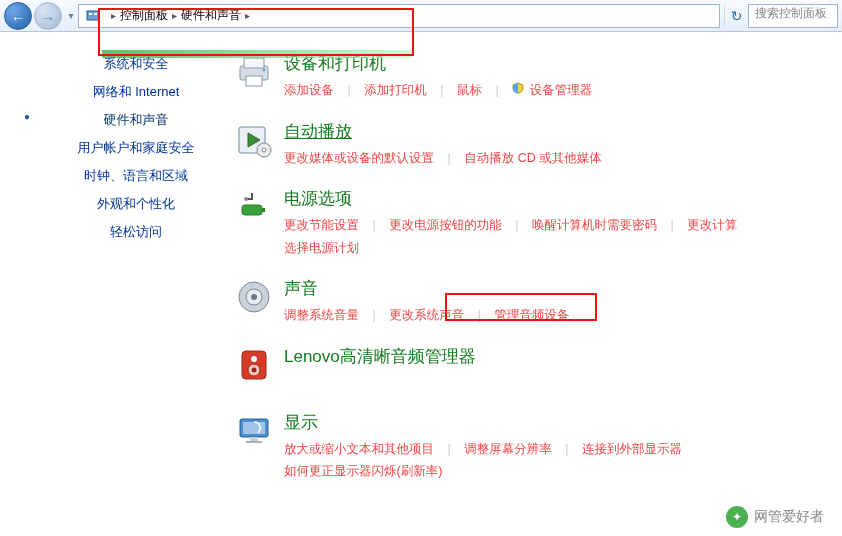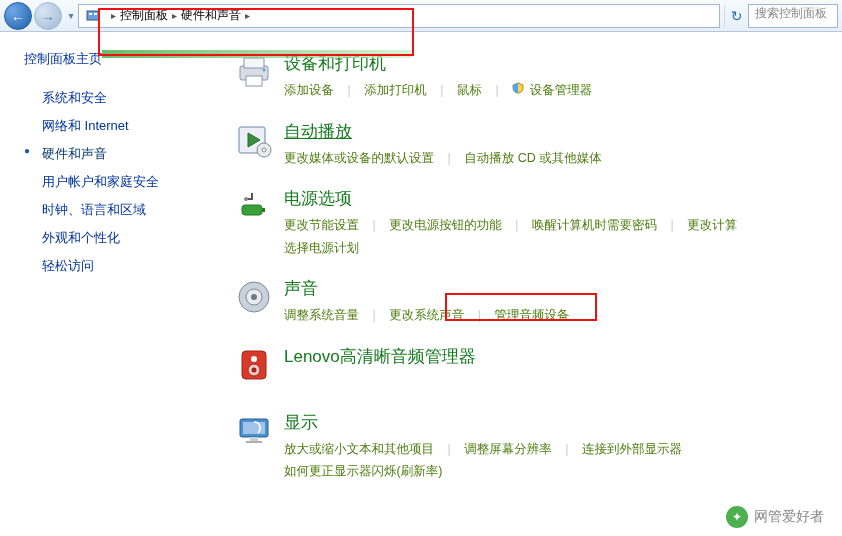--- a/index.html
+++ b/index.html
@@ -18,32 +18,32 @@
 .searchbox { width: 90px; height: 24px; border:1px solid #9db6d4; background:#fff; display:flex;align-items:flex-start;padding:0 6px;font-size:12px;color:#888; overflow:hidden; white-space:nowrap; }
 
 
 .redbox { position: absolute; border: 2px solid #e11; pointer-events: none; background: transparent; }
 
 
 .body-area { display: flex; height: calc(100% - 32px); }
 .sidebar { width: 230px; padding: 18px 0 0 24px; }
 .side-home { color: #003399; font-size: 13px; margin-bottom: 16px; cursor:pointer; }
 .side-list { list-style: none; }
-.side-list li { font-size: 13px; color: #003399; padding: 5px 0 5px 18px; cursor: pointer; position: relative; }
+.side-list li { font-size: 13px; color: #003399; padding: 5px 0 5px 18px; cursor: pointer; position: relative; text-align: center; }
 .side-list li.active { color: #0a3a6a; font-weight: normal; }
 .side-list li.active::before { content:"●"; position:absolute; left:0; top:5px; color:#1e5fa8; font-size:10px; }
 
 .content { flex:1; padding: 20px 0 0 0; overflow:hidden; }
 .cat { display:flex; margin-bottom: 18px; }
 .cat-icon { width: 48px; height: 48px; flex-shrink:0; display:flex;align-items:flex-start;justify-content:center; }
 .cat-body { margin-left: 6px; flex:1; }
 .cat-title { color: #157a1e; font-size: 17px; margin-bottom: 4px; cursor:pointer; }
 .cat-title.autoplay { text-decoration: underline; }
 .cat-links { font-size: 12.5px; color: #104f9e; line-height: 1.8; }
-.cat-links .lnk { color: #4d7c0f; cursor:pointer; }
+.cat-links .lnk { color: #ef4444; cursor:pointer; }
 .cat-links .divider { color:#ccc; margin: 0 10px; }
 .shield { display:inline-block; vertical-align:middle; margin-right:2px; }
 
 
 .wm { position:absolute; right: 18px; bottom: 8px; display:flex; align-items:center; color:#888; font-size:14px; }
 .wm .wm-icon { width:22px;height:22px;border-radius:50%;background:#4caf50;display:flex;align-items:center;justify-content:center;color:#fff;font-size:12px;margin-right:6px; }
 
 
 .green-strip { position:absolute; left:102px; top:50px; width:310px; height:8px; background: linear-gradient(to right, #2aa02a, #c8f0c8); opacity:0.7; pointer-events:none; }
 </style>
@@ -81,21 +81,20 @@
   <div class="searchbox">
     <span>搜索控制面板</span>
   </div>
 </div>
 
 <div class="green-strip"></div>
 
 <div class="body-area">
 
   <div class="sidebar">
-    <div class="side-home">控制面板主页</div>
     <ul class="side-list">
       <li>系统和安全</li>
       <li>网络和 Internet</li>
       <li class="active">硬件和声音</li>
       <li>用户帐户和家庭安全</li>
       <li>时钟、语言和区域</li>
       <li>外观和个性化</li>
       <li>轻松访问</li>
     </ul>
   </div>

